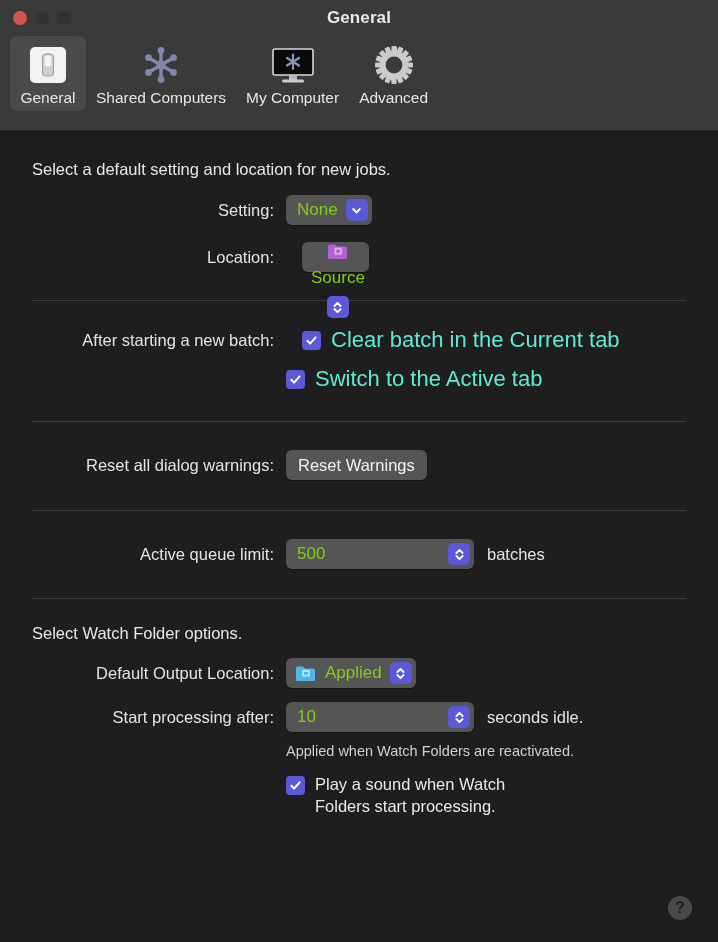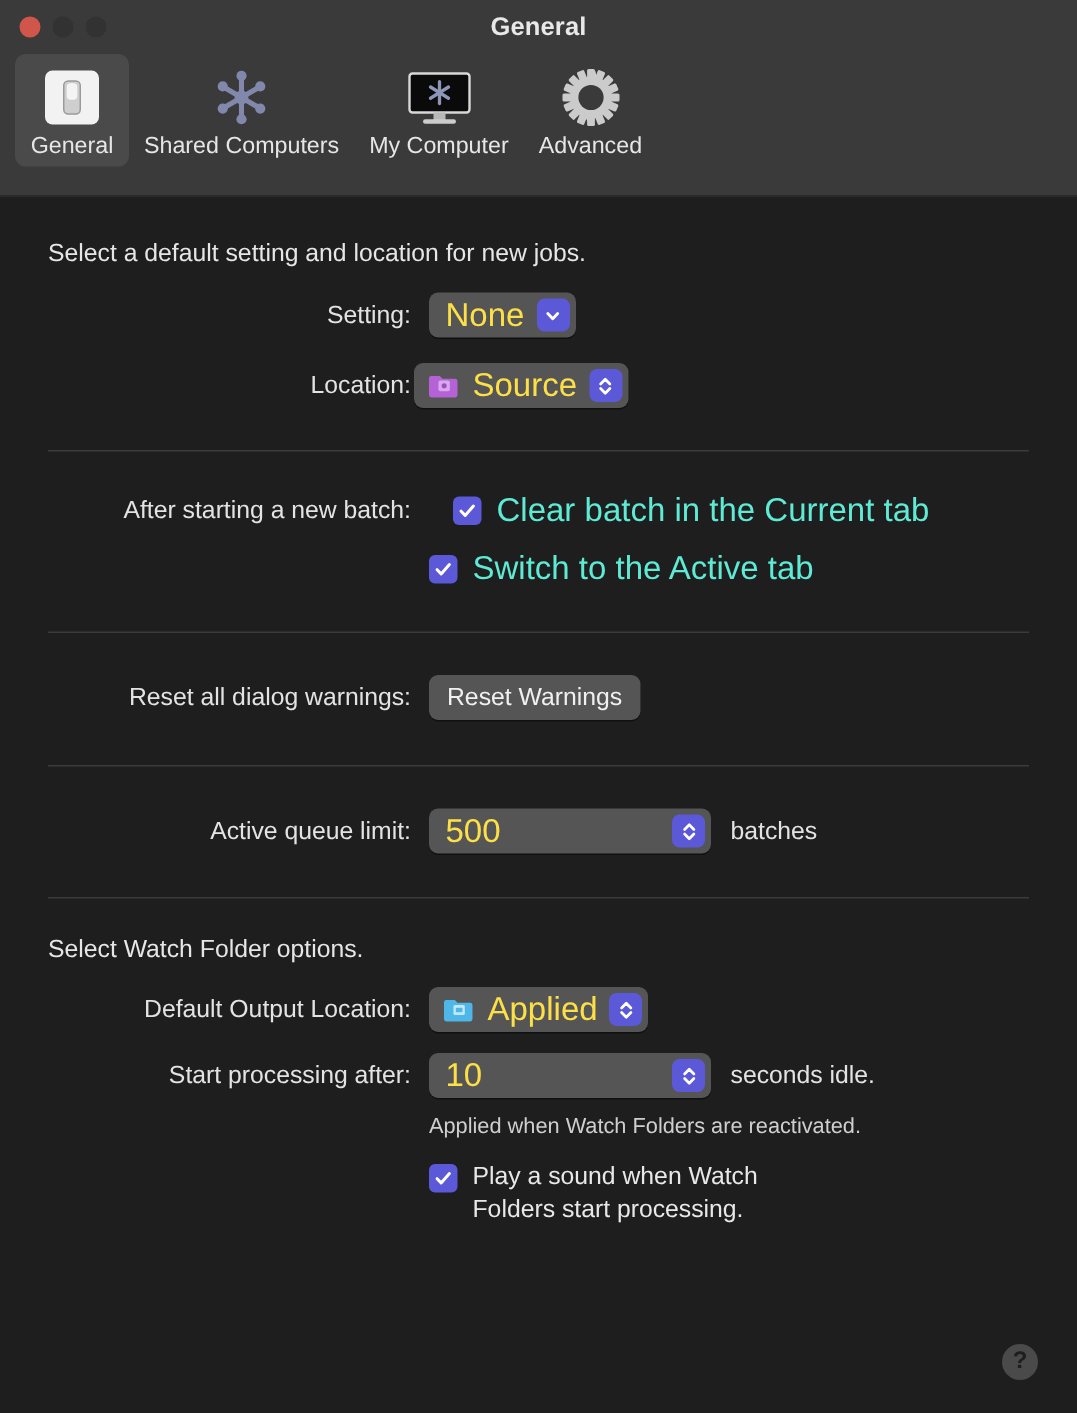--- a/index.html
+++ b/index.html
@@ -131,22 +131,22 @@
     align-items: center;
     box-shadow: 0 1px 0 rgba(0,0,0,.45);
     box-sizing: border-box;
     cursor: default;
   }
   .popup {
     padding: 0 4px 0 11px;
     gap: 8px;
   }
   .popup .ptext, .stepper .ptext {
-    color: #fde047;
-    font-size: 22px;
+    color: #84cc16;
+    font-size: 17px;
     white-space: nowrap;
   }
   .chev-box {
     width: 22px;
     height: 22px;
     border-radius: 5px;
     background: #5b59d8;
     display: inline-flex;
     align-items: center;
     justify-content: center;
@@ -356,21 +356,21 @@
         <span class="chev-box">
           <svg width="13" height="13" viewBox="0 0 13 13">
             <path d="M3.2 5 L6.5 8.5 L9.8 5" fill="none" stroke="#ffffff" stroke-width="1.9" stroke-linecap="round" stroke-linejoin="round"></path>
           </svg>
         </span>
       </div>
     </div>
 
     <div class="row" style="margin-top:17px;">
       <div class="lbl" style="width:242px;">Location:</div>
-      <div class="popup" style="margin-left:2px; padding-left:9px;">
+      <div class="popup" style="margin-left:28px; padding-left:9px;flex-direction:column;">
         <span style="display:inline-flex;">
           <svg width="22" height="18" viewBox="0 0 22 18">
             <path d="M1 4.2 a1.6 1.6 0 0 1 1.6-1.6 h5.6 l1.8 1.9 h8.4 a1.6 1.6 0 0 1 1.6 1.6 v9.3 a1.6 1.6 0 0 1 -1.6 1.6 h-15.8 a1.6 1.6 0 0 1 -1.6 -1.6 z" fill="#b562d6"></path>
             <rect x="7.3" y="5.6" width="7.6" height="7.2" rx="1.3" fill="#d9a7ee"></rect>
             <circle cx="11.1" cy="9.2" r="1.7" fill="#9d4fc0"></circle>
           </svg>
         </span>
         <span class="ptext">Source</span>
         <span class="chev-box">
           <svg width="13" height="15" viewBox="0 0 13 15">

